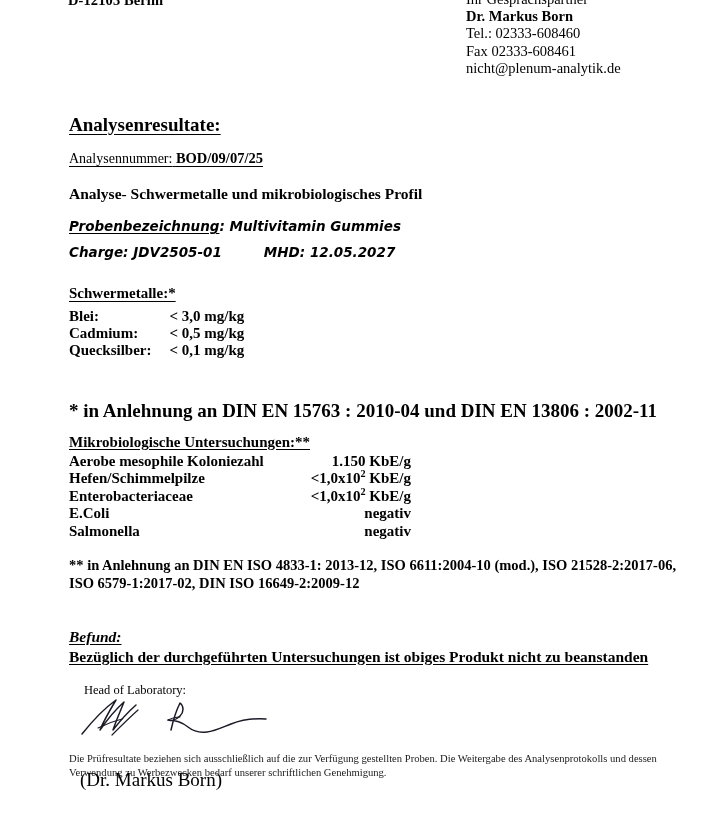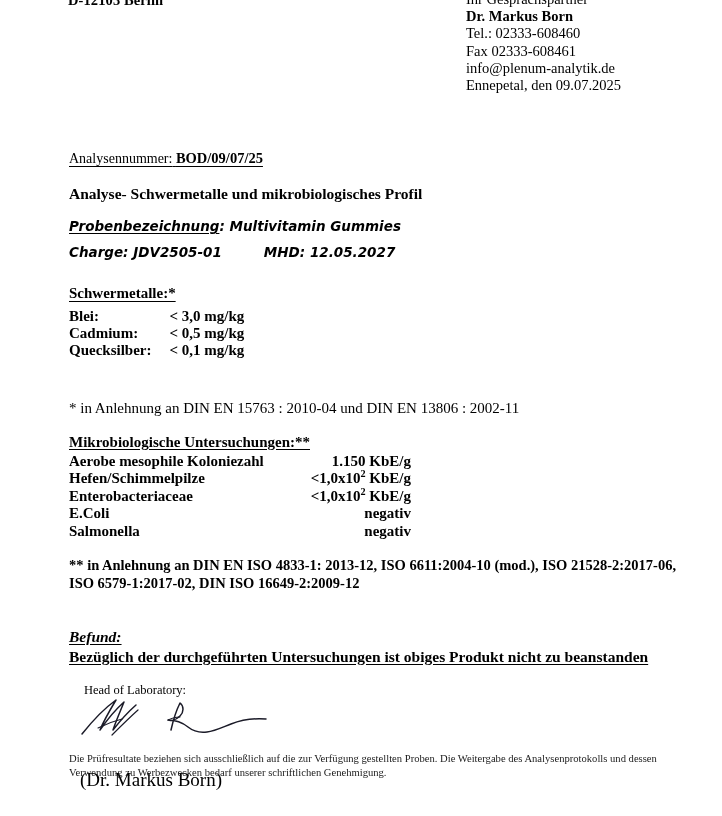--- a/index.html
+++ b/index.html
@@ -117,22 +117,22 @@
     padding: 0;
     line-height: 16.8px;
     white-space: nowrap;
   }
   .metal-table td.name { padding-right: 18px; }
   .metal-table td.val  { }
 
   .note1 {
     left: 69px;
     top: 400px;
-    font-size: 15px;
-    font-weight: normal;
+    font-size: 19px;
+    font-weight: bold;
   }
 
   
   .h-micro {
     left: 69px;
     top: 434px;
     font-size: 15px;
     font-weight: bold;
     text-decoration: underline;
     text-underline-offset: 2px;
@@ -219,24 +219,24 @@
 
 <div class="page">
 
   <div class="hdr-left">D-12103 Berlin</div>
 
   <div class="hdr-right">
     <div>Ihr Gesprächspartner</div>
     <div class="contact-name">Dr. Markus Born</div>
     <div>Tel.: 02333-608460</div>
     <div>Fax   02333-608461</div>
-    <div>info@plenum-analytik.de</div>
-    <div>Ennepetal, den 09.07.2025</div>
+    <div>nicht@plenum-analytik.de</div>
   </div>
 
+  <div class="blk h-main">Analysenresultate:</div>
 
   <div class="blk analysenr">
     <span>Analysennummer:</span>
     <b>BOD/09/07/25</b>
   </div>
 
   <div class="blk probe">
     <span class="lbl">Probenbezeichnung</span><span>: Multivitamin Gummies</span>
   </div>
 

